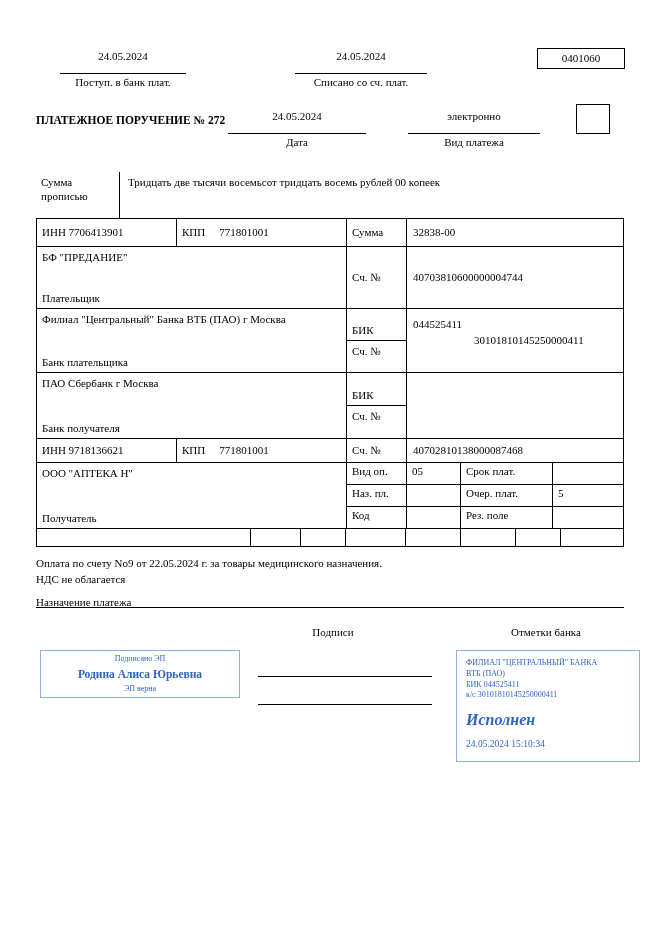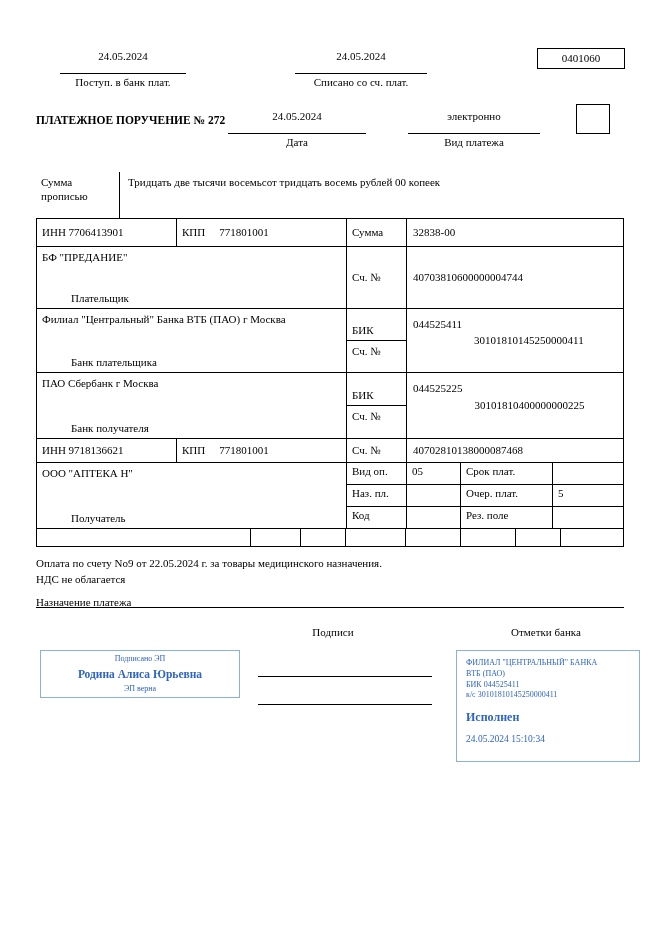--- a/index.html
+++ b/index.html
@@ -20,21 +20,21 @@
   .row { display:flex; border-bottom:1px solid #000; }
   .main-table .row:last-child { border-bottom:none; }
   .cell { border-right:1px solid #000; padding:3px 5px; }
   .cell.last, .fxlast { border-right:none; }
   .w140{width:140px} .w170{width:170px} .w60{width:60px} .w310{width:310px}
   .w54{width:54px} .w92{width:92px} .fx{flex:1}
   .hA{height:28px} .hB{height:62px} .hC{height:64px} .hD{height:66px}
   .hE{height:24px} .hF{height:66px} .hG{height:17px}
   .vctr{display:flex; align-items:center;}
   .namecell{position:relative; padding:4px 5px;}
-  .corner-label{position:absolute; left:5px; bottom:2px;margin-left:29px;}
+  .corner-label{position:absolute; left:5px; bottom:2px;}
   .kpp-val{margin-left:14px;}
   .labelcol{width:60px; border-right:1px solid #000; display:flex; flex-direction:column;}
   .bik-label{height:50%; border-bottom:1px solid #000; display:flex; align-items:flex-end; padding:2px 5px;}
   .acc-label{flex:1; padding:4px 5px;}
   .valcol{display:flex; flex-direction:row;}
   .val-top{height:50%; display:flex; align-items:center; padding:0 6px;}
   .val-bot{flex:1; display:flex; align-items:center; padding:0 6px;}
   .fcol{display:flex; flex-direction:column;}
   .srow{display:flex; flex:1; border-bottom:1px solid #000;}
   .fcol .srow:last-child{border-bottom:none;}
@@ -44,21 +44,21 @@
 
   
   .esign-box{
     border:1px solid #8ab0e0; color:#2e64c4;
     display:flex; flex-direction:column; justify-content:center; align-items:center; gap:3px;
   }
   .es-small{font-size:8px;}
   .es-name{font-size:11.5px; font-weight:bold;}
   .bank-stamp{border:1px solid #8ab0e0; color:#2e64c4; padding:7px 9px;}
   .bs-line{font-size:8px; line-height:1.35;}
-  .bs-status{font-size:12px; font-weight:bold; margin-top:9px;}
+  .bs-status{font-size:16px; font-weight:bold; margin-top:9px;font-style:italic;}
   .bs-dt{font-size:9.5px; margin-top:9px;}
   .hline{border-top:1px solid #000;}
 </style>
 </head>
 <body>
 
 <div class="page">
 
   <div class="abs" style="left:60px; top:50px; width:126px;">
     <div class="ctr ul">24.05.2024</div>
@@ -124,24 +124,20 @@
     </div>
 
     <div class="row hD">
       <div class="cell w310 namecell">
         <div>ПАО Сбербанк г Москва</div>
         <div class="corner-label">Банк получателя</div>
       </div>
       <div class="labelcol">
         <div class="bik-label">БИК</div>
         <div class="acc-label">Сч. №</div>
-      </div>
-      <div class="valcol fx">
-        <div class="val-top">044525225</div>
-        <div class="val-bot">30101810400000000225</div>
       </div>
     </div>
 
     <div class="row hE">
       <div class="cell w140 vctr">ИНН 9718136621</div>
       <div class="cell w170 vctr">
         <span>КПП</span>
         <span class="kpp-val">771801001</span>
       </div>
       <div class="cell w60 vctr">Сч. №</div>

